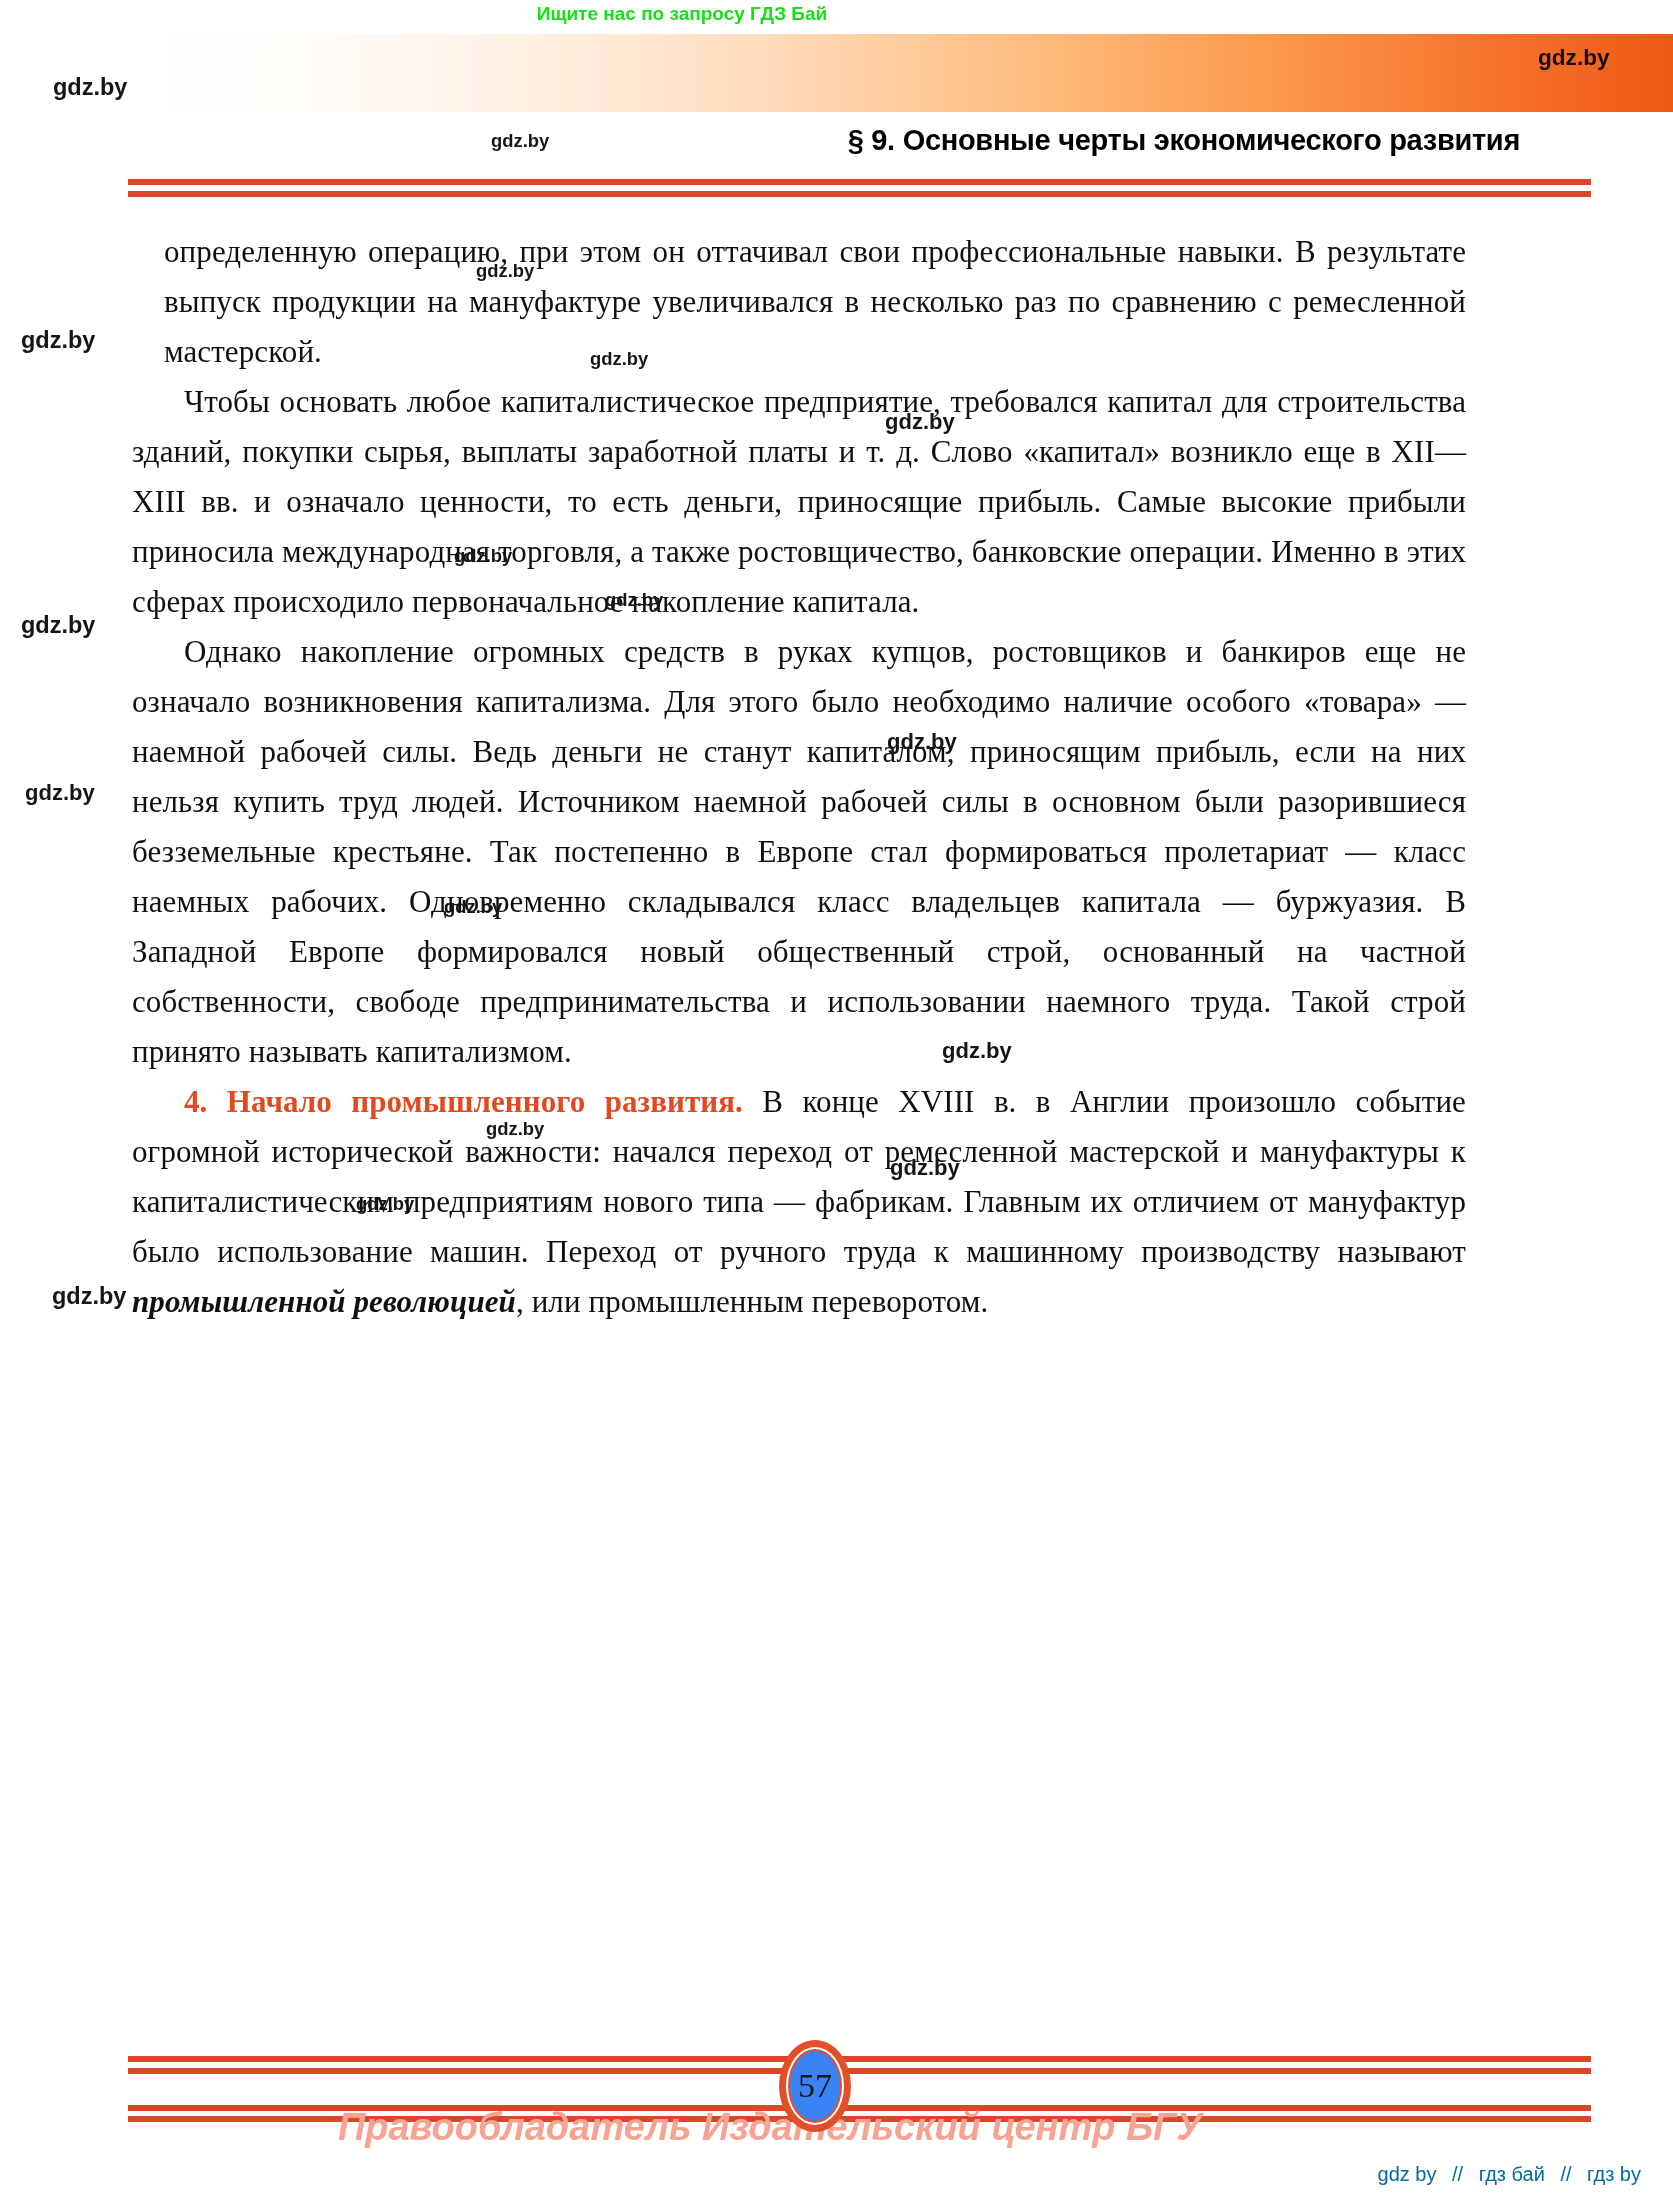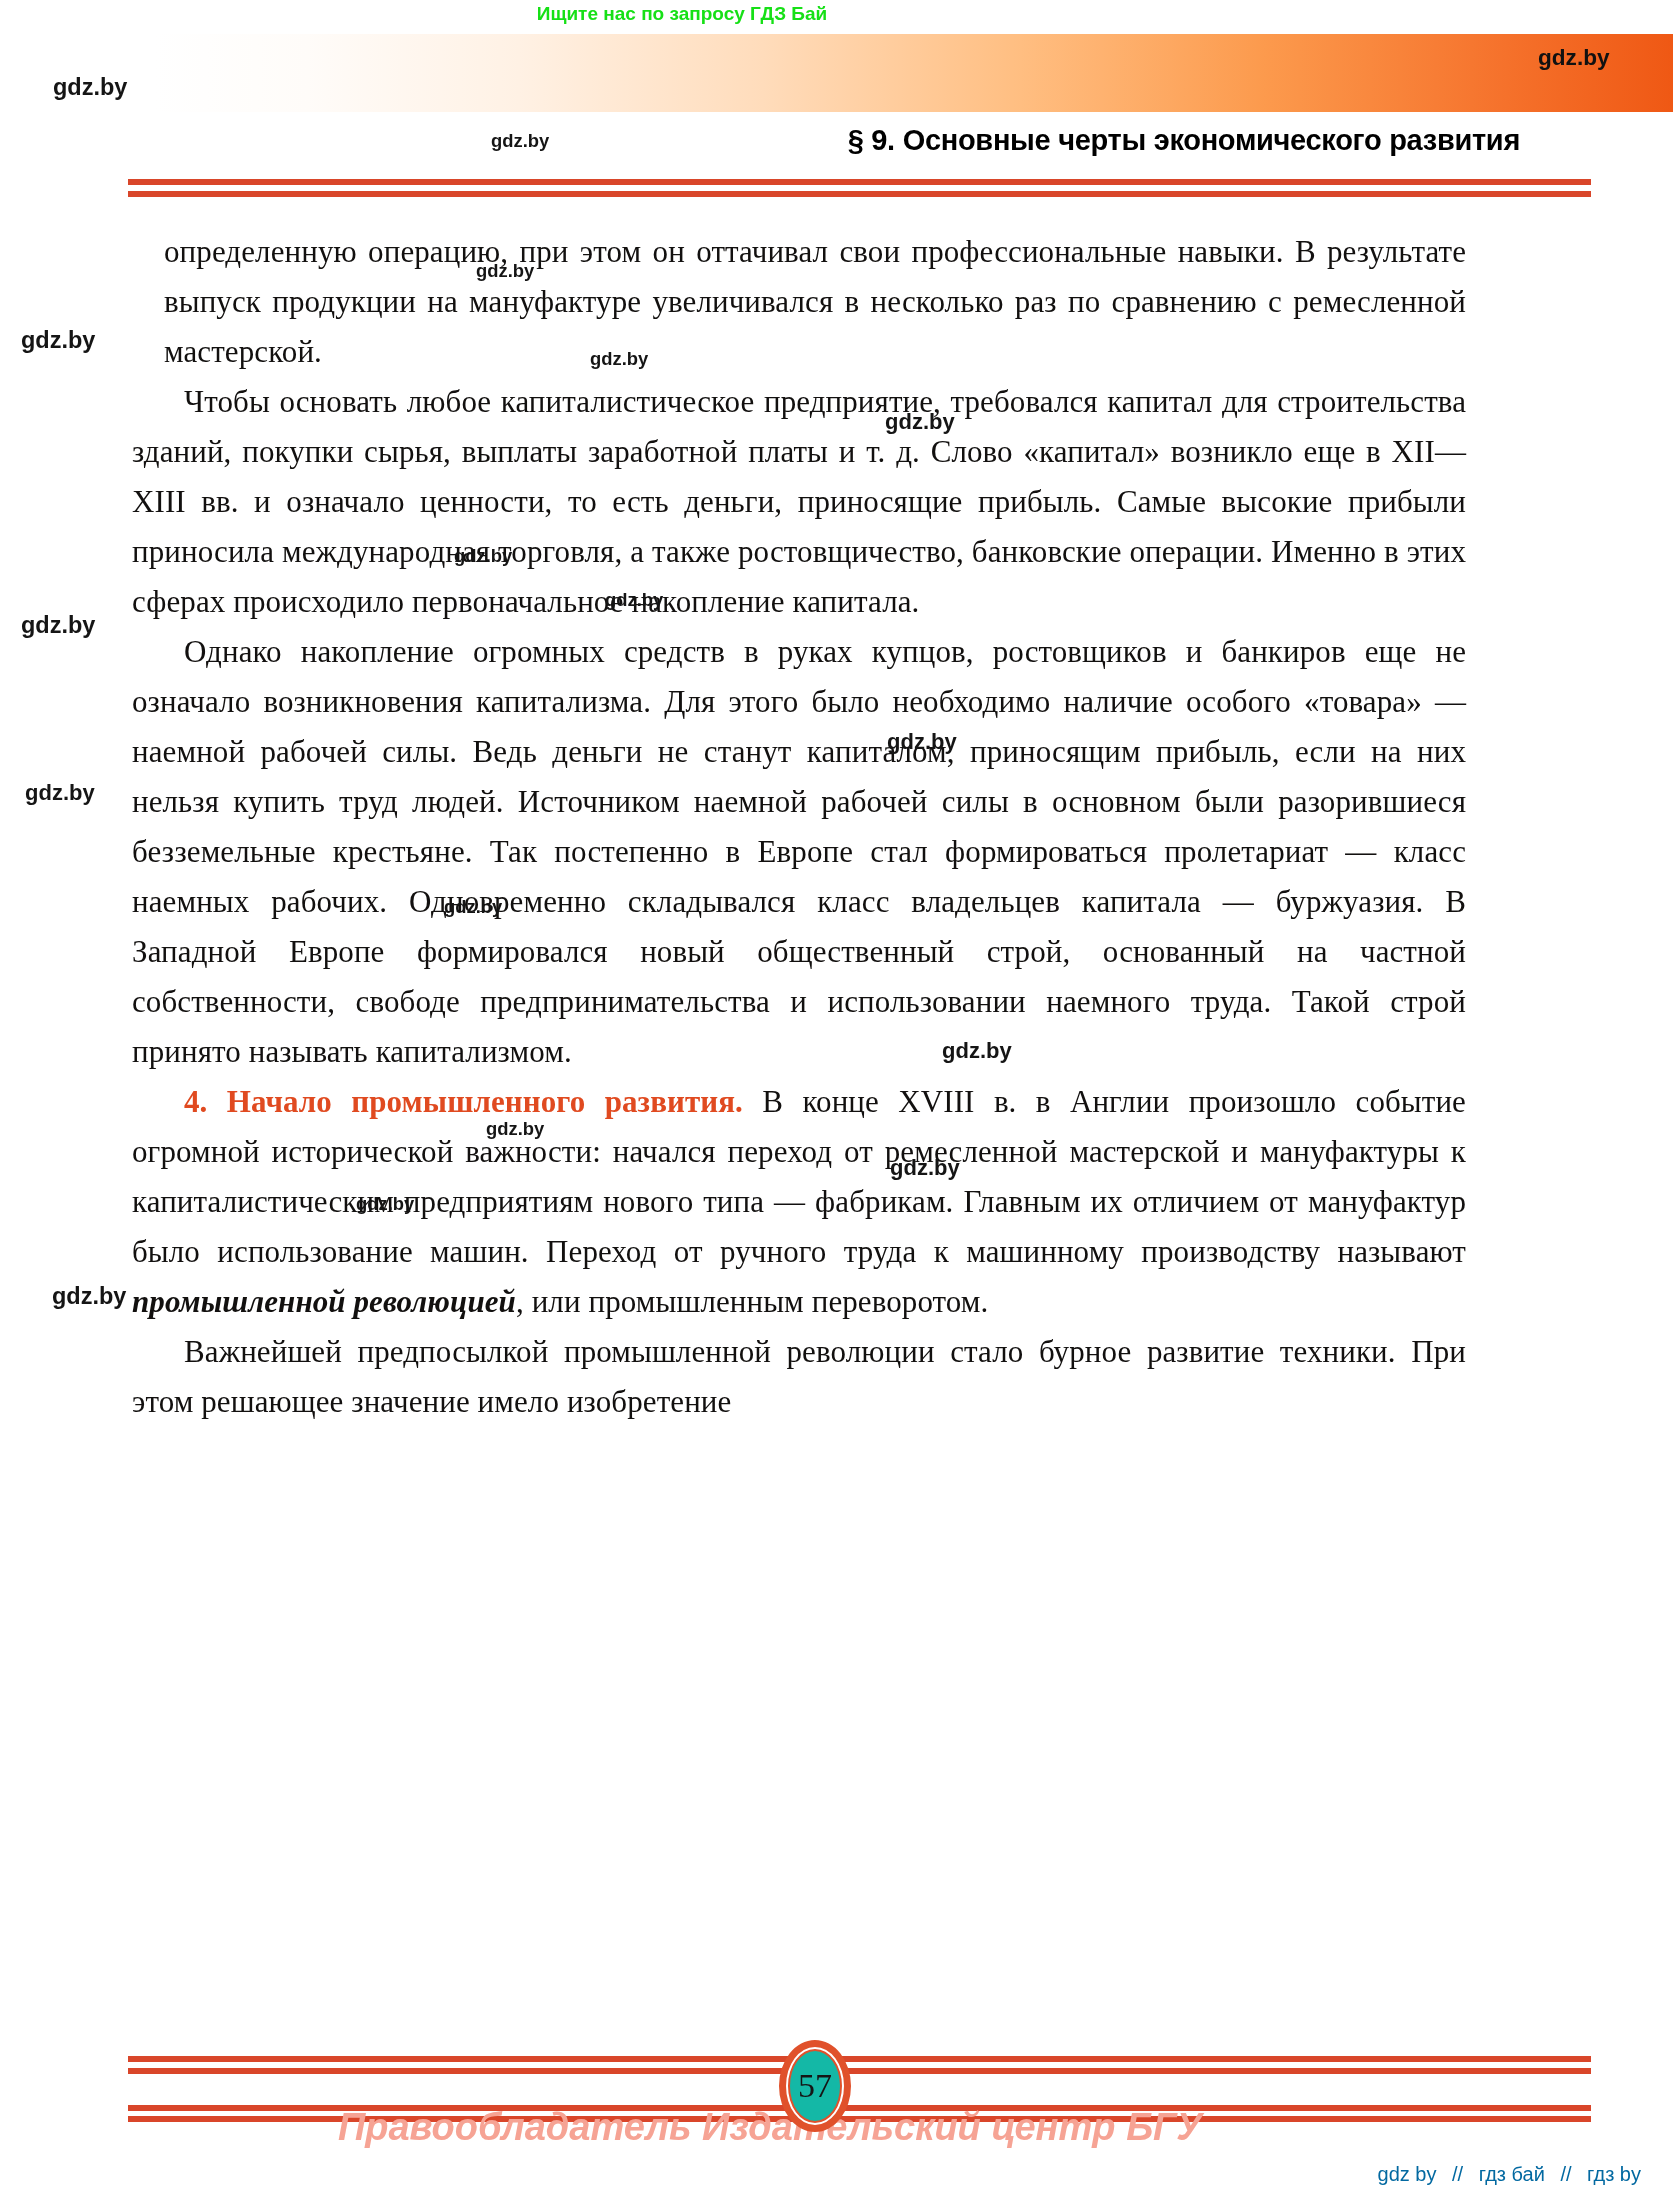--- a/index.html
+++ b/index.html
@@ -144,21 +144,21 @@
     z-index: 5;
   }
   .medallion-inner {
     position: absolute;
     top: 2049px;
     left: 788px;
     width: 54px;
     height: 74px;
     border: 2.5px solid #e0512b;
     border-radius: 50%;
-    background: #14b8a6;
+    background: #3b82f6;
     box-sizing: border-box;
     z-index: 6;
     display: flex;
     align-items: center;
     justify-content: center;
   }
   .page-num {
     font-family: "Liberation Serif", serif;
     font-size: 34px;
     color: #151515;
@@ -229,21 +229,20 @@
 
   <p class="para noindent">определенную операцию, при этом он оттачивал свои профессиональные навыки. В результате выпуск продукции на мануфактуре увеличивался в несколько раз по сравнению с ремесленной мастерской.</p>
 
 
   <p class="para indent">Чтобы основать любое капиталистическое предприятие, требовался капитал для строительства зданий, покупки сырья, выплаты заработной платы и т. д. Слово «капитал» возникло еще в XII—XIII вв. и означало ценности, то есть деньги, приносящие прибыль. Самые высокие прибыли приносила международная торговля, а также ростовщичество, банковские операции. Именно в этих сферах происходило первоначальное накопление капитала.</p>
 
   <p class="para indent">Однако накопление огромных средств в руках купцов, ростовщиков и банкиров еще не означало возникновения капитализма. Для этого было необходимо наличие особого «товара» — наемной рабочей силы. Ведь деньги не станут капиталом, приносящим прибыль, если на них нельзя купить труд людей. Источником наемной рабочей силы в основном были разорившиеся безземельные крестьяне. Так постепенно в Европе стал формироваться пролетариат — класс наемных рабочих. Одновременно складывался класс владельцев капитала — буржуазия. В Западной Европе формировался новый общественный строй, основанный на частной собственности, свободе предпринимательства и использовании наемного труда. Такой строй принято называть капитализмом.</p>
 
   <p class="para indent"><span class="section-head">4. Начало промышленного развития.</span><span> В конце XVIII в. в Англии произошло событие огромной исторической важности: начался переход от ремесленной мастерской и мануфактуры к капиталистическим предприятиям нового типа — фабрикам. Главным их отличием от мануфактур было использование машин. Переход от ручного труда к машинному производству называют </span><span class="term-em">промышленной революцией</span><span>, или промышленным переворотом.</span></p>
 
-  <p class="para indent">Важнейшей предпосылкой промышленной революции стало бурное развитие техники. При этом решающее значение имело изобретение</p>
 
 </div>
 
 <div class="rule-group-bottom">
   <div class="rule-thick"></div>
   <div class="rule-gap"></div>
   <div class="rule-thick"></div>
   <div class="rule-gap-wide"></div>
   <div class="rule-thick"></div>
   <div class="rule-gap"></div>

